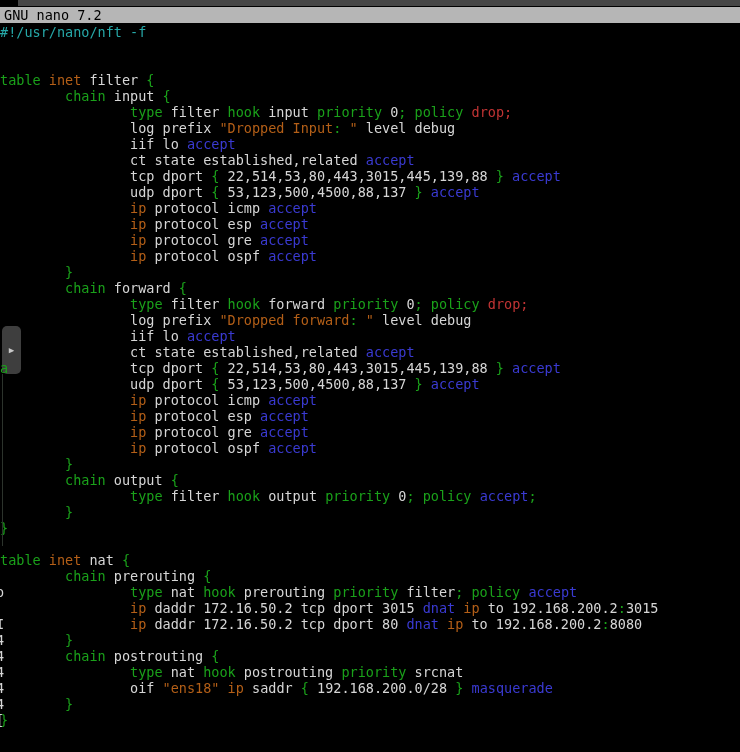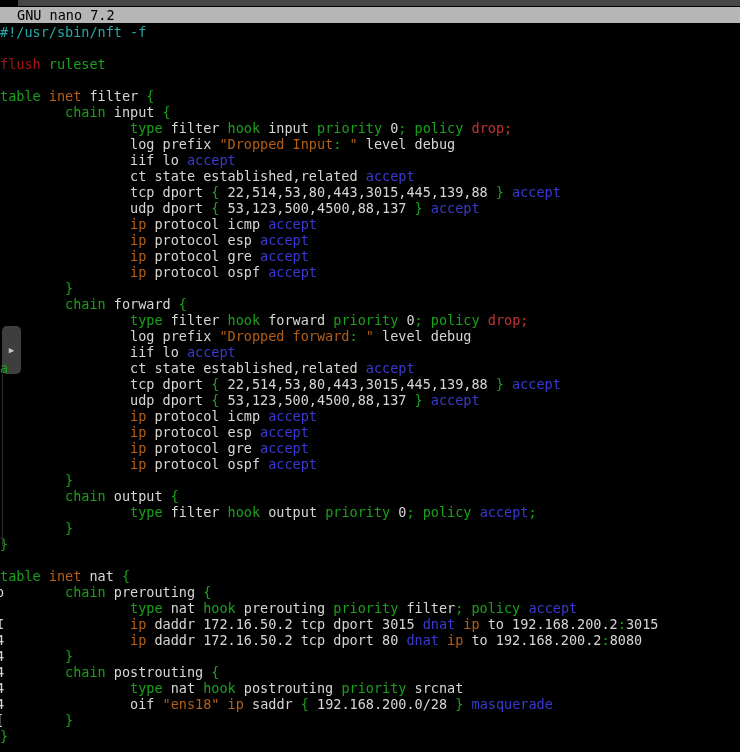--- a/index.html
+++ b/index.html
@@ -22,21 +22,21 @@
   }
   .titlebar {
     position:absolute; top:7px; left:0;
     width:740px; height:16px;
     background:#b6b6b6;
     color:#000000;
     font-size:13.5px; line-height:16px;
     display:flex; justify-content:space-between;
     white-space:pre;
   }
-  .titlebar .app  { padding-left:17px; }
+  .titlebar .app  { padding-left:4px; }
   .titlebar .file { padding-right:2px; }
   #editor {
     position:absolute; top:24px; left:0;
     width:740px;
   }
   .line {
     height:16px; line-height:16px;
     font-size:13.5px;
     white-space:pre;
   }
@@ -67,23 +67,22 @@
 
 <div class="top-strip">
   <div class="top-strip-corner"></div>
 </div>
 
 <div class="titlebar">
   <span class="app">GNU nano 7.2</span>
 </div>
 
 <div id="editor">
-    <div class="line"><span style="color: rgb(38, 168, 168);">#!/usr/sbin/nft -f</span></div>
+    <div class="line"><span style="color: rgb(38, 168, 168);">#!/usr/nano/nft -f</span></div>
     <div class="line"></div>
-    <div class="line"><span style="color: rgb(168, 20, 20);">flush</span><span style="color: rgb(214, 214, 214);"> </span><span style="color: rgb(26, 161, 26);">ruleset</span></div>
     <div class="line"></div>
     <div class="line"><span style="color: rgb(26, 161, 26);">table</span><span style="color: rgb(214, 214, 214);"> </span><span style="color: rgb(180, 95, 23);">inet</span><span style="color: rgb(214, 214, 214);"> filter </span><span style="color: rgb(26, 161, 26);">{</span></div>
     <div class="line"><span style="color: rgb(214, 214, 214);">        </span><span style="color: rgb(26, 161, 26);">chain</span><span style="color: rgb(214, 214, 214);"> input </span><span style="color: rgb(26, 161, 26);">{</span></div>
     <div class="line"><span style="color: rgb(214, 214, 214);">                </span><span style="color: rgb(26, 161, 26);">type</span><span style="color: rgb(214, 214, 214);"> filter </span><span style="color: rgb(26, 161, 26);">hook</span><span style="color: rgb(214, 214, 214);"> input </span><span style="color: rgb(26, 161, 26);">priority</span><span style="color: rgb(214, 214, 214);"> 0</span><span style="color: rgb(26, 161, 26);">;</span><span style="color: rgb(214, 214, 214);"> </span><span style="color: rgb(26, 161, 26);">policy</span><span style="color: rgb(214, 214, 214);"> </span><span style="color: rgb(194, 52, 52);">drop;</span></div>
     <div class="line"><span style="color: rgb(214, 214, 214);">                log prefix </span><span style="color: rgb(180, 95, 23);">"Dropped Input</span><span style="color: rgb(26, 161, 26);">:</span><span style="color: rgb(180, 95, 23);"> "</span><span style="color: rgb(214, 214, 214);"> level debug</span></div>
     <div class="line"><span style="color: rgb(214, 214, 214);">                iif lo </span><span style="color: rgb(58, 58, 210);">accept</span></div>
     <div class="line"><span style="color: rgb(214, 214, 214);">                ct state established,related </span><span style="color: rgb(58, 58, 210);">accept</span></div>
     <div class="line"><span style="color: rgb(214, 214, 214);">                tcp dport </span><span style="color: rgb(26, 161, 26);">{</span><span style="color: rgb(214, 214, 214);"> 22,514,53,80,443,3015,445,139,88 </span><span style="color: rgb(26, 161, 26);">}</span><span style="color: rgb(214, 214, 214);"> </span><span style="color: rgb(58, 58, 210);">accept</span></div>
     <div class="line"><span style="color: rgb(214, 214, 214);">                udp dport </span><span style="color: rgb(26, 161, 26);">{</span><span style="color: rgb(214, 214, 214);"> 53,123,500,4500,88,137 </span><span style="color: rgb(26, 161, 26);">}</span><span style="color: rgb(214, 214, 214);"> </span><span style="color: rgb(58, 58, 210);">accept</span></div>
     <div class="line"><span style="color: rgb(214, 214, 214);">                </span><span style="color: rgb(180, 95, 23);">ip</span><span style="color: rgb(214, 214, 214);"> protocol icmp </span><span style="color: rgb(58, 58, 210);">accept</span></div>

